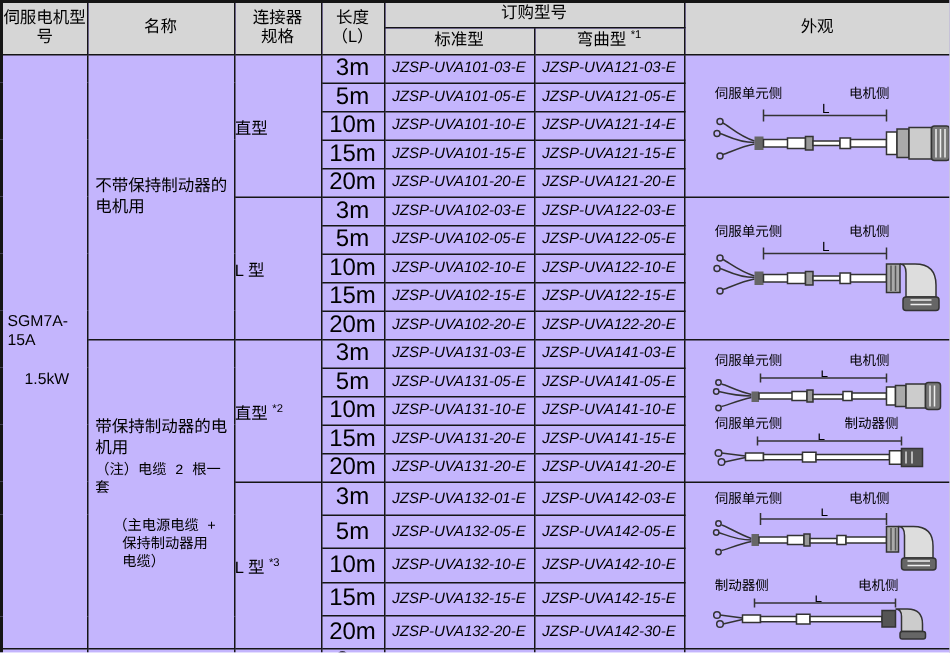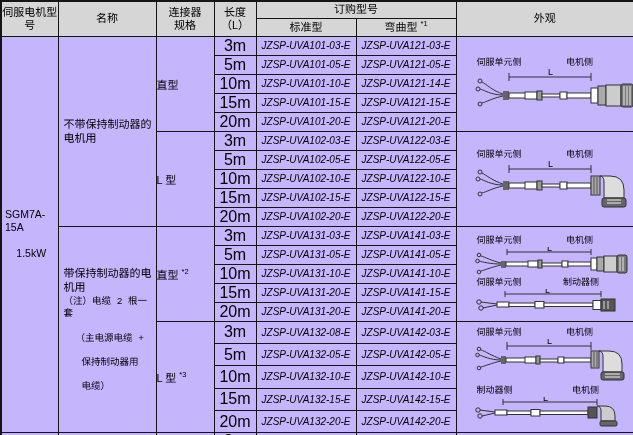--- a/index.html
+++ b/index.html
@@ -25,21 +25,21 @@
   tr.r-s1{height:18.6px;} tr.r-s2{height:18px;}
   tr.r-s3{height:19px;}   tr.r-s4{height:22.4px;}
   tr.partial{height:10px;}
   td.len-cell{font-size:16px;text-align:center;vertical-align:middle;}
   td.mod-cell{font-size:10px;text-align:center;vertical-align:middle;letter-spacing:0;font-style:italic;}
   td.motor-cell{vertical-align:middle;font-size:10.5px;line-height:13px;padding-left:3px;word-break:break-all;}
   td.motor-cell .power{margin-top:13px;text-align:center;}
   td.name-cell{vertical-align:middle;font-size:11px;line-height:14px;padding:0 4px 0 5px;word-break:break-all;}
   td.name-cell .gnote{font-size:9.5px;line-height:12px;margin-top:2px;font-family:Liberation Mono, monospace;}
   td.name-cell .ind1{padding-left:12px;margin-top:13px;}
-  td.name-cell .ind2{padding-left:18px;margin-top:12px;}
+  td.name-cell .ind2{padding-left:18px;margin-top:0;}
   td.conn-cell{font-size:11px;text-align:left;vertical-align:middle;}
   sup{font-size:7.5px;vertical-align:super;line-height:0;}
   td.app-cell{vertical-align:middle;padding:0 16px;}
   .draw-block{margin:2px 0;}
   .draw-labels{display:flex;justify-content:space-between;font-size:9px;line-height:11px;
     padding:0 24px 1px 4px;}
   .draw-labels.brk{padding-right:18px;}
   svg{display:block;}
   .dim-t{font-size:9px;font-family:"Liberation Sans",sans-serif;}
   tr.partial td{vertical-align:top;}
@@ -297,21 +297,21 @@
         </tr>
   <tr class="r-s3">
           <td class="len-cell">20m</td>
           <td class="mod-cell">JZSP-UVA131-20-E</td>
           <td class="mod-cell">JZSP-UVA141-20-E</td>
         </tr>
 
   <tr class="r-s4">
     <td class="conn-cell" rowspan="5"><span>L 型</span> <sup>*3</sup></td>
     <td class="len-cell">3m</td>
-    <td class="mod-cell">JZSP-UVA132-08-E</td>
+    <td class="mod-cell">JZSP-UVA132-01-E</td>
     <td class="mod-cell">JZSP-UVA142-03-E</td>
     <td class="app-cell" rowspan="5">
       <div class="draw-block">
         <div class="draw-labels">
           <span>伺服单元侧</span>
           <span>电机侧</span>
         </div>
         <svg width="166" height="44" viewBox="0 0 166 44">
           <line x1="34" y1="7" x2="118" y2="7" stroke="#333"></line>
                 <line x1="34" y1="3" x2="34" y2="11" stroke="#333"></line>
@@ -375,21 +375,21 @@
           <td class="mod-cell">JZSP-UVA142-10-E</td>
         </tr>
   <tr class="r-s4">
           <td class="len-cell">15m</td>
           <td class="mod-cell">JZSP-UVA132-15-E</td>
           <td class="mod-cell">JZSP-UVA142-15-E</td>
         </tr>
   <tr class="r-s4">
           <td class="len-cell">20m</td>
           <td class="mod-cell">JZSP-UVA132-20-E</td>
-          <td class="mod-cell">JZSP-UVA142-20-E</td>
+          <td class="mod-cell">JZSP-UVA142-30-E</td>
         </tr>
 
   <tr class="partial">
     <td></td>
     <td></td>
     <td></td>
     <td class="len-cell">3m</td>
     <td class="mod-cell">JZSP-UVA301-03-E</td>
     <td class="mod-cell">JZSP-UVA321-03-E</td>
     <td></td>

